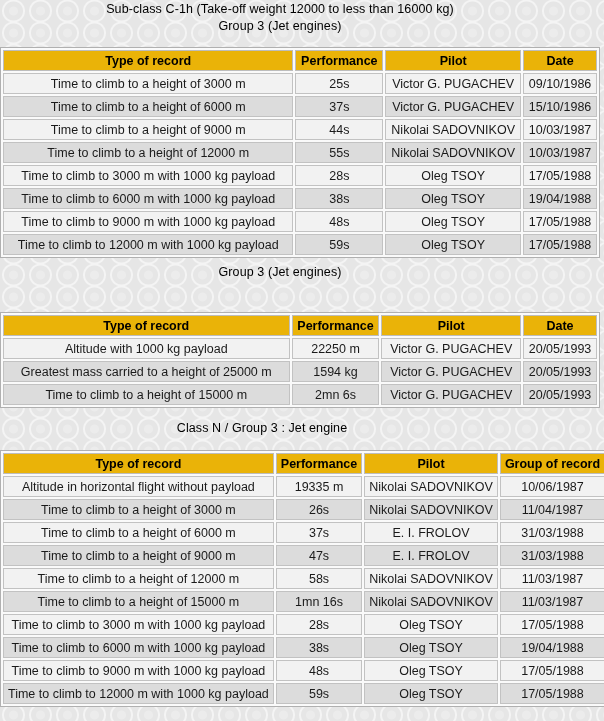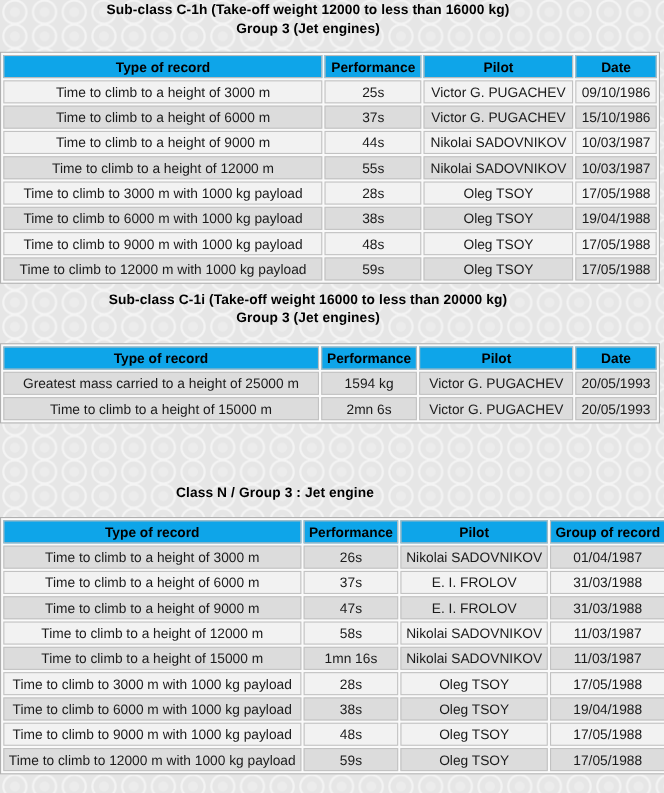--- a/index.html
+++ b/index.html
@@ -17,35 +17,35 @@
       radial-gradient(circle at 50% 50%, transparent 9px, rgba(255,255,255,0.55) 10px, rgba(255,255,255,0.55) 11px, transparent 12px),
       radial-gradient(circle at 50% 50%, rgba(255,255,255,0.25) 0 4px, transparent 5px);
     background-size: 27px 22px, 27px 22px;
     position: relative;
   }
   .section {
     position: absolute;
     left: 0;
   }
   .heading {
-    font-weight: bold;
+    font-weight: normal;
     font-size: 12.5px;
     line-height: 17px;
     text-align: center;
     letter-spacing: 0.1px;
   }
   table.records {
     border-collapse: separate;
     border-spacing: 2px;
     background: #fafafa;
     border: 1px solid #b0b0b0;
     font-size: 12.5px;
   }
   table.records th {
-    background: #0ea5e9;
+    background: #eab308;
     font-weight: bold;
     height: 19px;
     padding: 0 4px;
     text-align: center;
     border: 1px solid #bdbdbd;
     white-space: nowrap;
   }
   table.records td {
     height: 19px;
     padding: 0 4px;
@@ -128,80 +128,91 @@
           <td>59s</td>
           <td>Oleg TSOY</td>
           <td>17/05/1988</td>
         </tr>
     </tbody>
   </table>
 </div>
 
 <div class="section" style="top:264px; width:604px;">
   <div class="heading" style="width:560px;">
-    <div>Sub-class C-1i (Take-off weight 16000 to less than 20000 kg)</div>
     <div>Group 3 (Jet engines)</div>
   </div>
   <table class="records" style="position:absolute; top:48px; left:0; width:600px;">
     <colgroup>
         <col style="width:288px">
         <col style="width:88px">
         <col style="width:140px">
         <col style="width:74px">
       </colgroup>
     <thead>
       <tr>
         <th>Type of record</th>
         <th>Performance</th>
         <th>Pilot</th>
         <th>Date</th>
       </tr>
     </thead>
     <tbody>
+      <tr class="odd">
+          <td>Altitude with 1000 kg payload</td>
+          <td>22250 m</td>
+          <td>Victor G. PUGACHEV</td>
+          <td>20/05/1993</td>
+        </tr>
       <tr class="even">
           <td>Greatest mass carried to a height of 25000 m</td>
           <td>1594 kg</td>
           <td>Victor G. PUGACHEV</td>
           <td>20/05/1993</td>
         </tr>
       <tr class="even">
           <td>Time to climb to a height of 15000 m</td>
           <td>2mn 6s</td>
           <td>Victor G. PUGACHEV</td>
           <td>20/05/1993</td>
         </tr>
     </tbody>
   </table>
 </div>
 
-<div class="section" style="top:440px; width:536px;">
+<div class="section" style="top:420px; width:536px;padding-left:12px;">
   <div class="heading" style="width:500px;">
     <div>Class N / Group 3 : Jet engine</div>
   </div>
   <table class="records" style="position:absolute; top:30px; left:0; width:600px;">
     <colgroup>
         <col style="width:272px">
         <col style="width:80px">
         <col style="width:128px">
         <col style="width:90px">
       </colgroup>
     <thead>
       <tr>
         <th>Type of record</th>
         <th>Performance</th>
         <th>Pilot</th>
         <th>Group of record</th>
       </tr>
     </thead>
     <tbody>
+      <tr class="odd">
+          <td>Altitude in horizontal flight without payload</td>
+          <td>19335 m</td>
+          <td>Nikolai SADOVNIKOV</td>
+          <td>10/06/1987</td>
+        </tr>
       <tr class="even">
           <td>Time to climb to a height of 3000 m</td>
           <td>26s</td>
           <td>Nikolai SADOVNIKOV</td>
-          <td>01/04/1987</td>
+          <td>11/04/1987</td>
         </tr>
       <tr class="odd">
           <td>Time to climb to a height of 6000 m</td>
           <td>37s</td>
           <td>E. I. FROLOV</td>
           <td>31/03/1988</td>
         </tr>
       <tr class="even">
           <td>Time to climb to a height of 9000 m</td>
           <td>47s</td>

